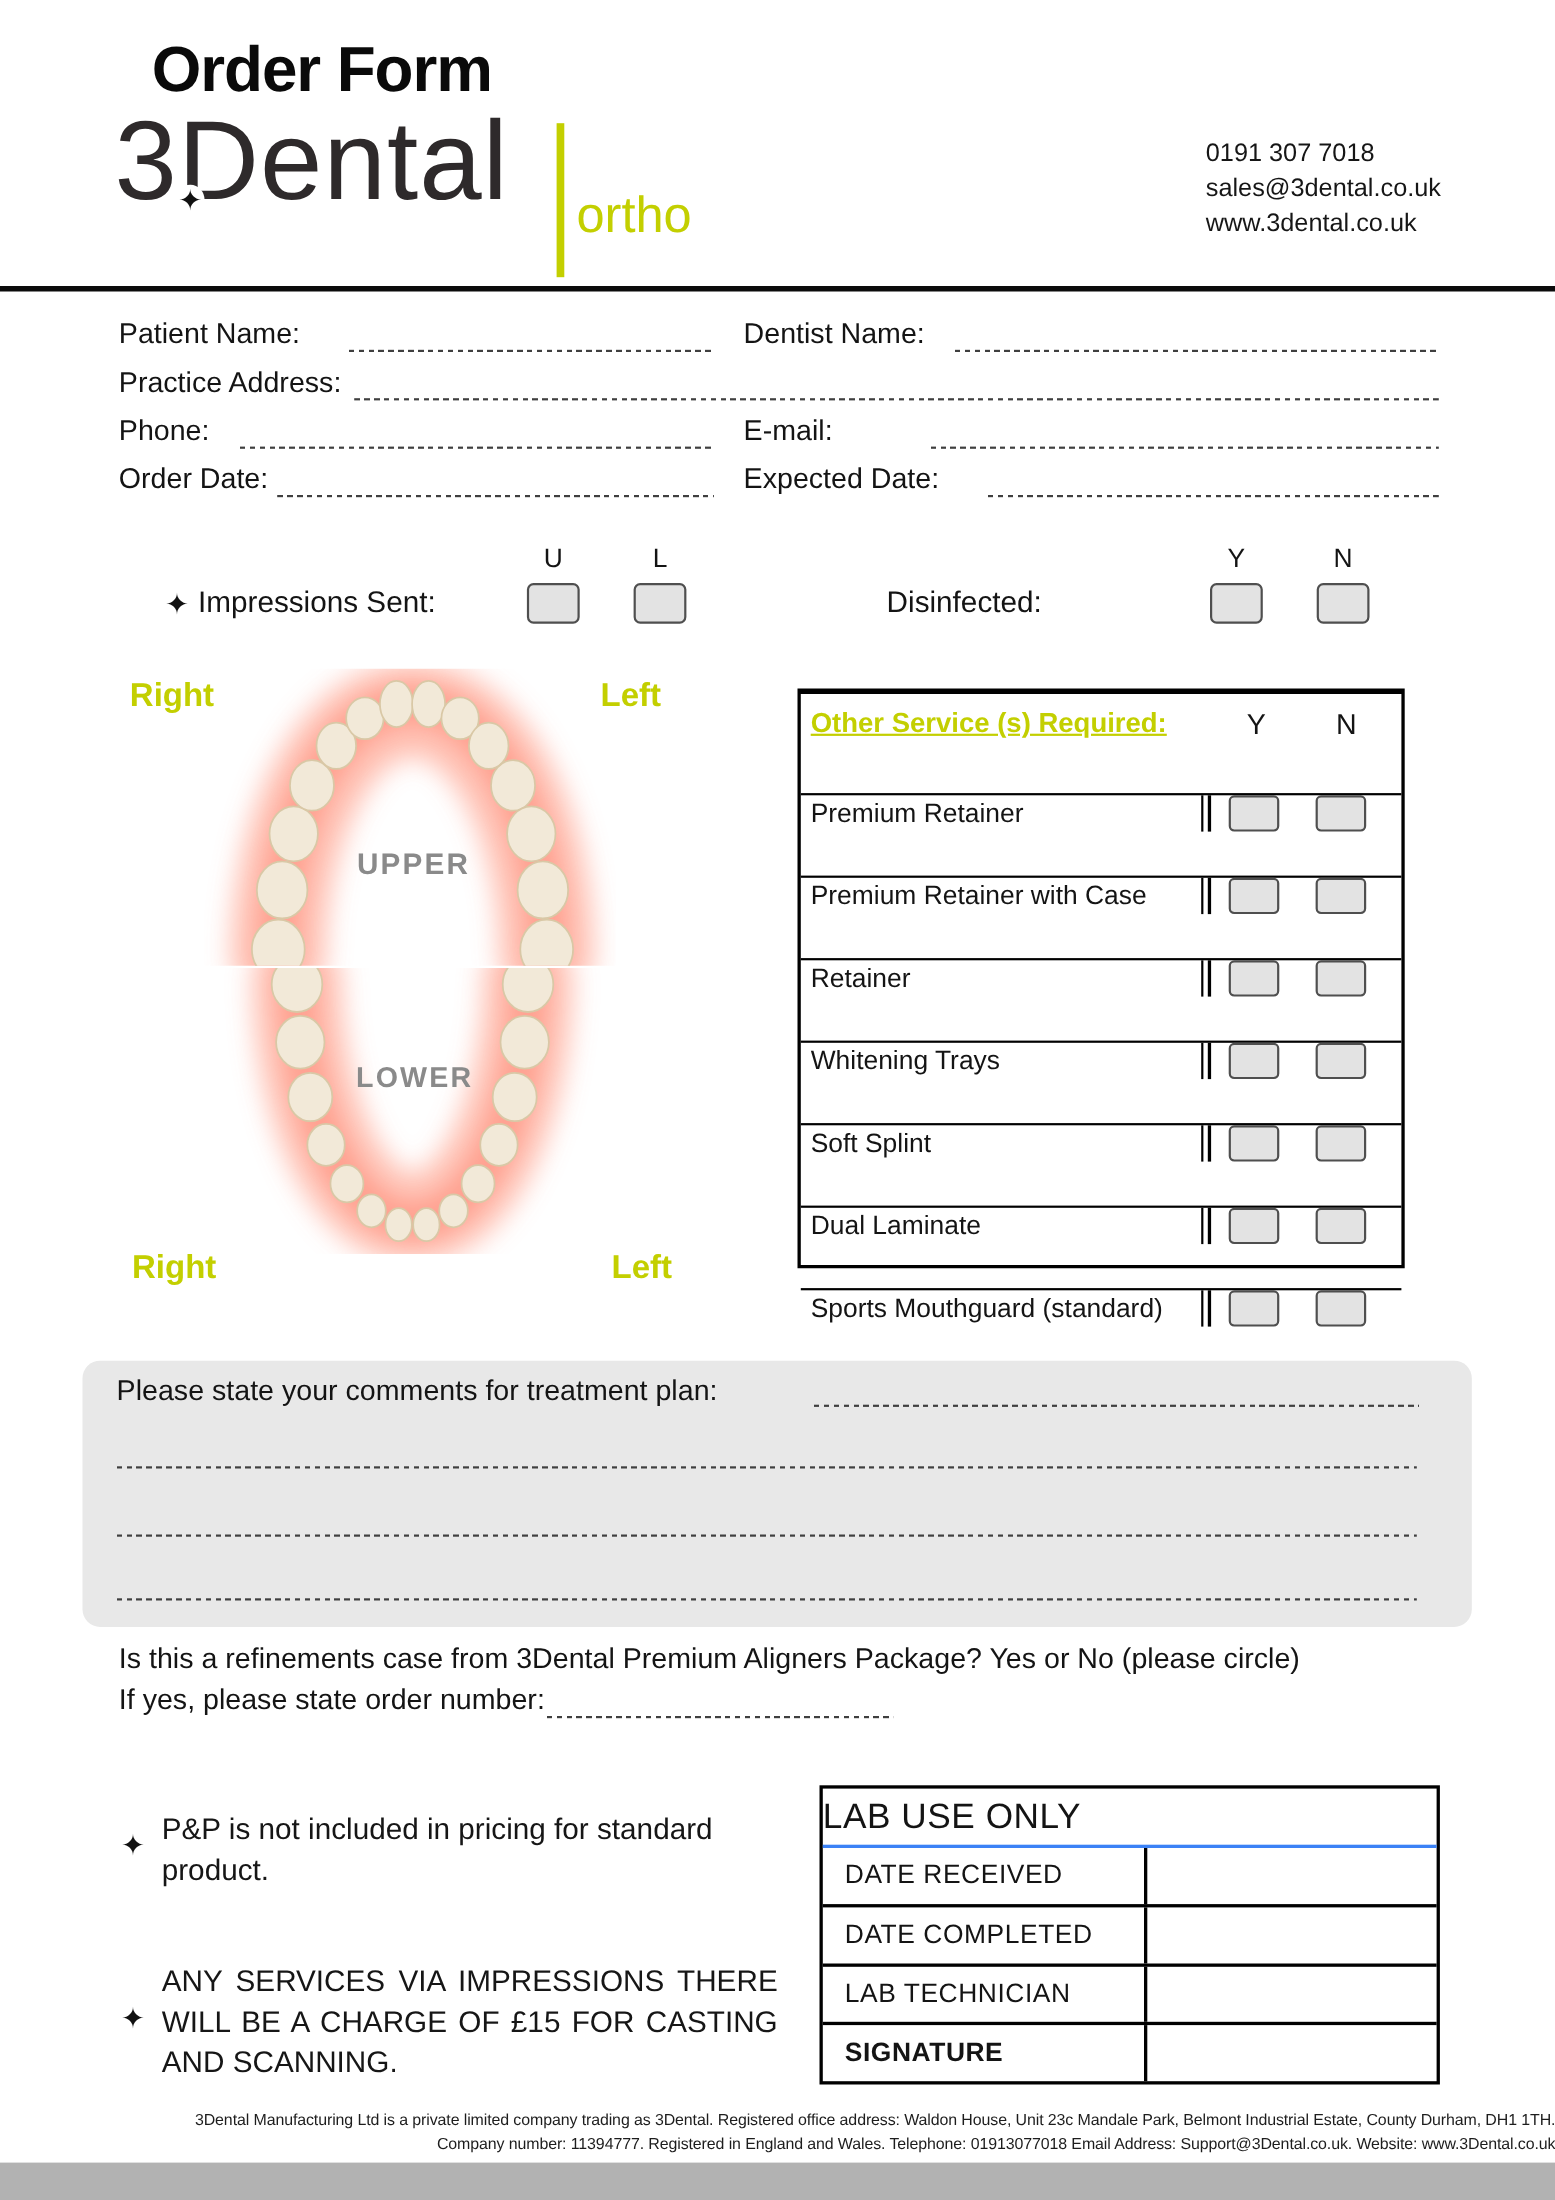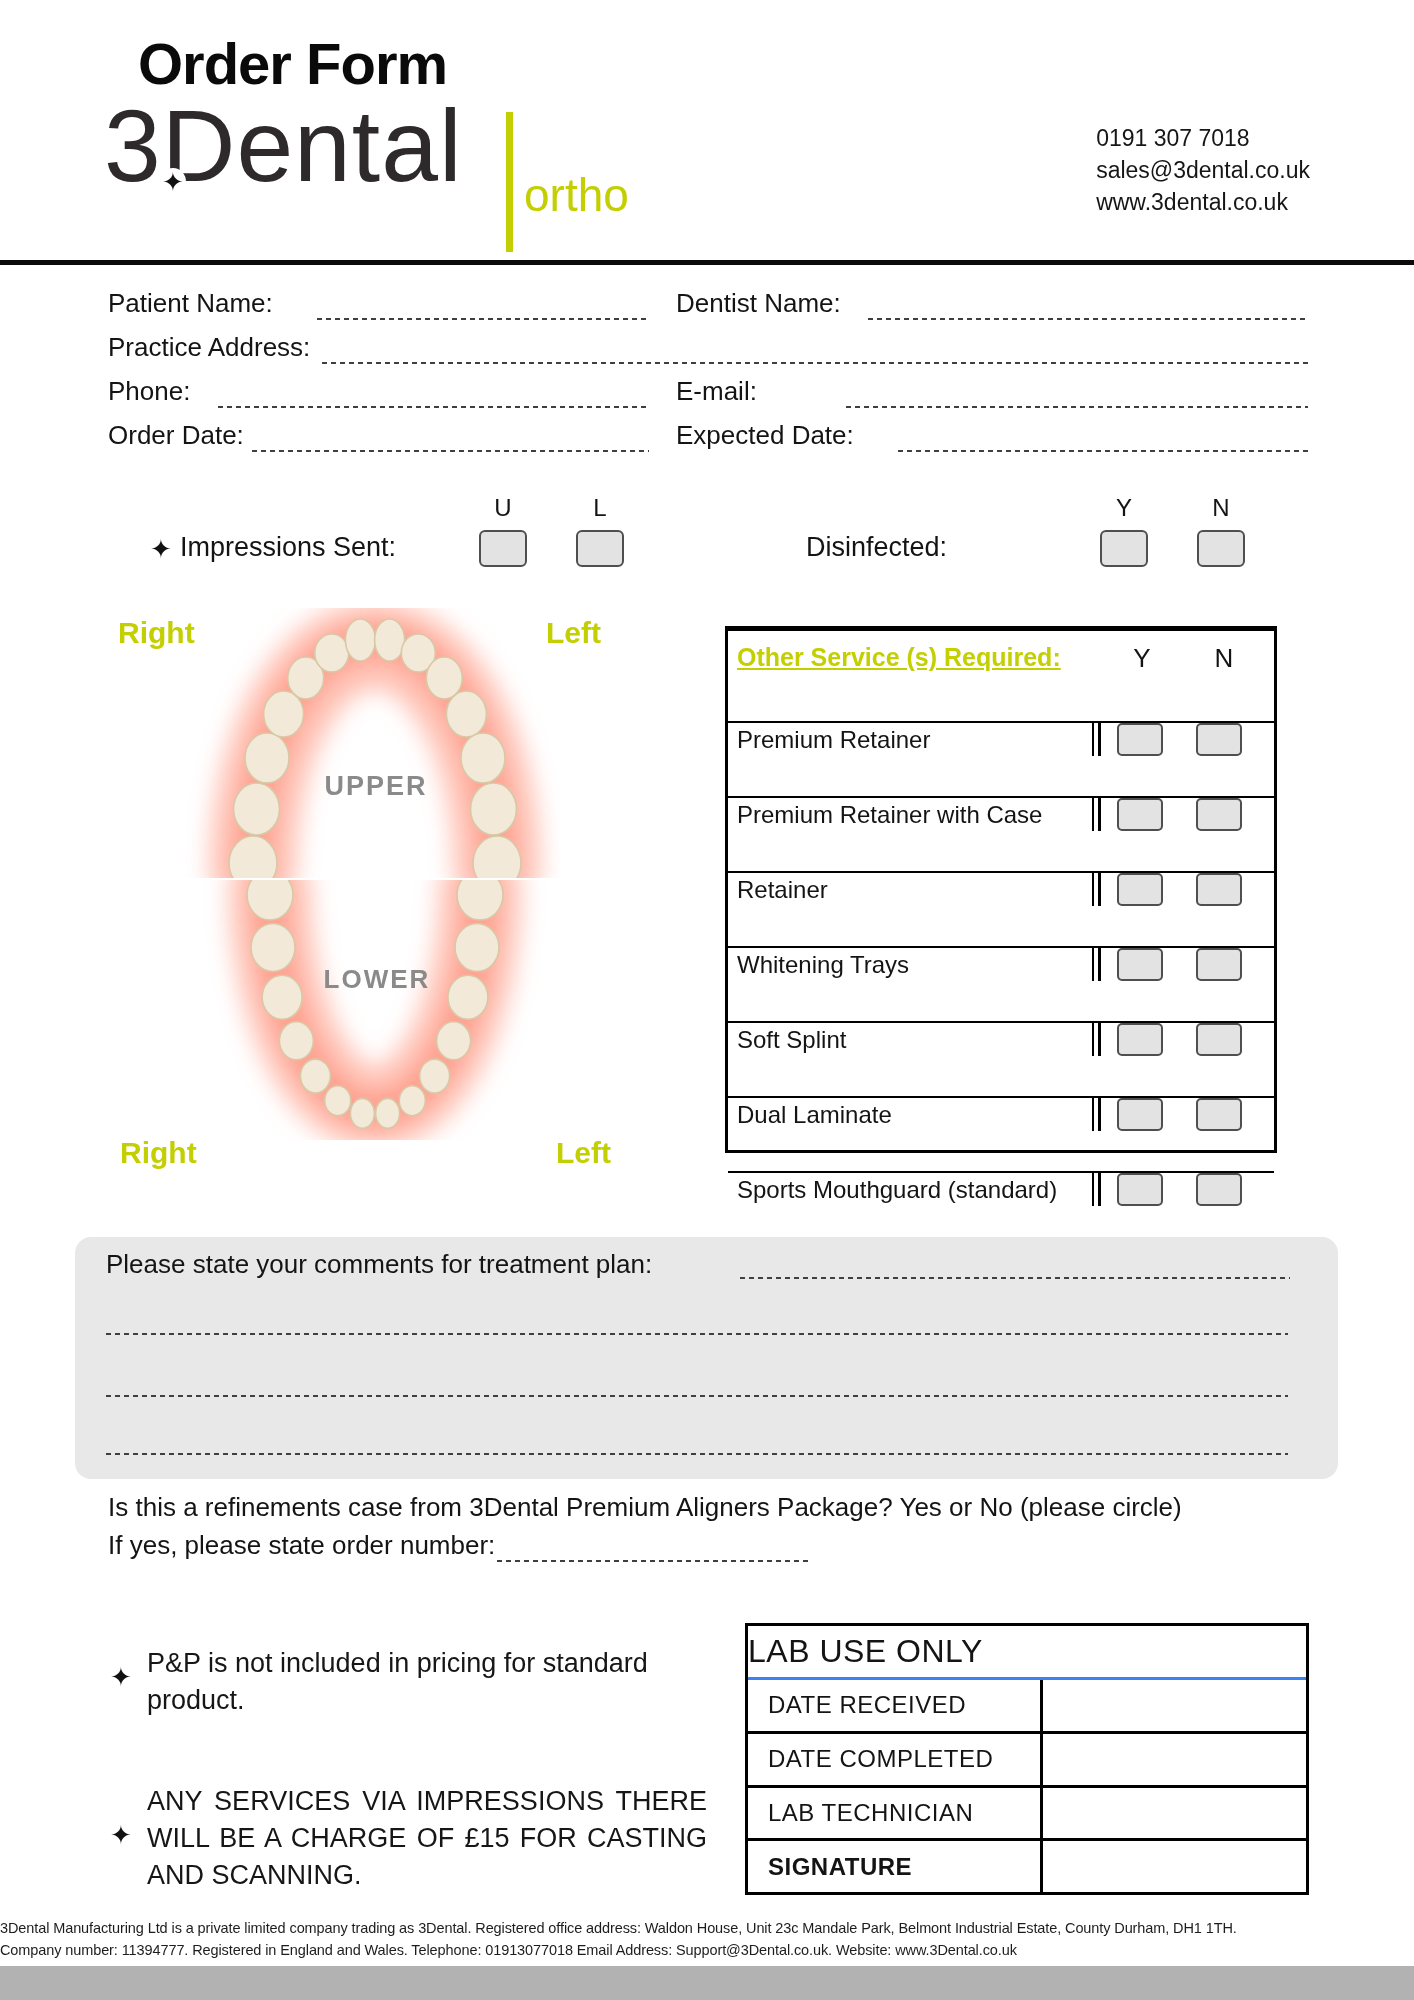--- a/index.html
+++ b/index.html
@@ -59,21 +59,21 @@
               font-size:32px;letter-spacing:0.5px;}
   .lab-rows{flex:1;display:flex;flex-direction:column;}
   .lab-row{flex:1;display:flex;}
   .lab-row + .lab-row{border-top:3px solid #000;}
   .lab-label{width:295px;box-sizing:border-box;border-right:3px solid #000;display:flex;align-items:center;
              padding-left:20px;font-size:24px;letter-spacing:0.5px;}
   .lab-value{flex:1;}
   .lab-row:last-child .lab-label{font-weight:700;}
 
   
-  .footer-line{width:1414px;text-align:left;font-size:14.5px;color:#1d1d1d;letter-spacing:-0.1px;}
+  .footer-line{width:1414px;text-align:right;font-size:14.5px;color:#1d1d1d;letter-spacing:-0.1px;}
   .footer-bar{left:0;top:1966px;width:1414px;height:34px;background:#b2b2b2;}
 
   svg text{font-family:"Liberation Sans","DejaVu Sans",sans-serif;}
 </style>
 </head>
 <body>
 
 <div class="page">
 
   <div class="abs title">Order Form</div>

